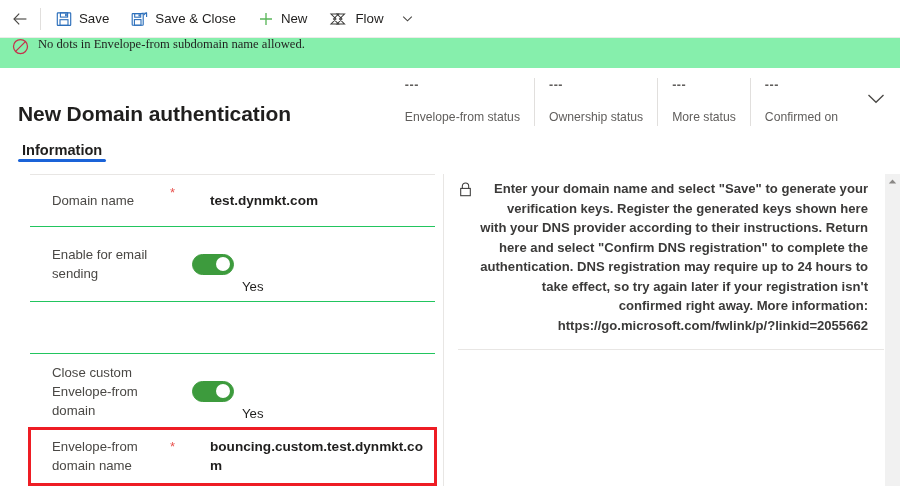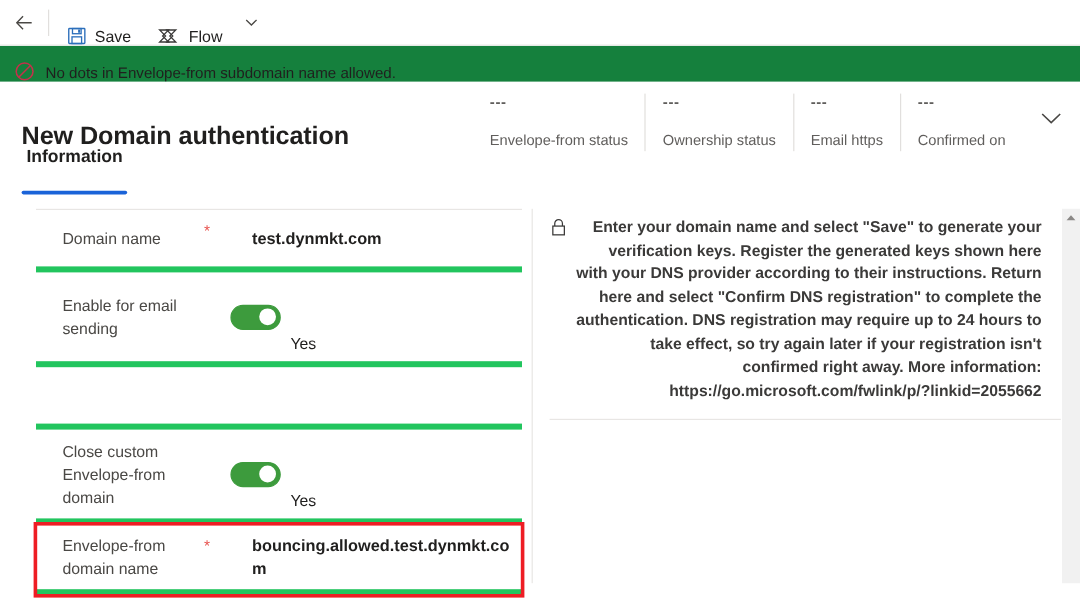--- a/index.html
+++ b/index.html
@@ -42,21 +42,21 @@
 
   .cb-sep {
     width: 1px;
     height: 22px;
     background: #e1dfdd;
     margin: 0 4px 0 0;
   }
 
   .cb-item {
     display: flex;
-    align-items: flex-end;
+    align-items: center;
     gap: 7px;
     height: 38px;
     padding: 0 11px;
     cursor: pointer;
     color: #201f1e;
     font-size: 13.3px;
     white-space: nowrap;
   }
 
   .cb-label { line-height: 1; }
@@ -66,25 +66,26 @@
     align-items: center;
     justify-content: center;
     width: 26px;
     height: 38px;
     cursor: pointer;
   }
 
   
   .notif {
     display: flex;
-    align-items: flex-end;
+    align-items: flex-start;
     gap: 9px;
     height: 30px;
     padding: 0 12px;
-    background: #15803d;
+    background: #86efac;
+    font-family: Liberation Serif, serif;
   }
   .notif-text {
     font-size: 12.6px;
     color: #201f1e;
     line-height: 1;
   }
 
   
   .header {
     display: flex;
@@ -146,21 +147,21 @@
     display: flex;
     align-items: flex-end;
     padding-left: 18px;
     height: 36px;
   }
   .tab {
     position: relative;
     font-size: 14.6px;
     font-weight: 600;
     color: #201f1e;
-    padding: 0 4px 23px 4px;
+    padding: 0 4px 4px 4px;
     cursor: pointer;
   }
   .tab.active::after {
     content: "";
     position: absolute;
     left: 0; right: 0; bottom: 0;
     height: 3px;
     background: #1a63d8;
     border-radius: 2px;
   }
@@ -181,21 +182,21 @@
     border-top: 1px solid #e8e6e4;
     flex: 0 0 auto;
   }
 
   .field-row {
     position: relative;
     display: flex;
     align-items: center;
     min-height: 52px;
     padding: 8px 0;
-    border-bottom: 5px solid #22c55e;
+    border-bottom: 1px solid #22c55e;
   }
 
   .field-label {
     width: 140px;
     flex: 0 0 140px;
     padding-left: 22px;
     font-size: 13.2px;
     color: #4a4845;
     line-height: 19px;
   }
@@ -332,21 +333,38 @@
     <div class="cb-item">
       <svg width="16" height="16" viewBox="0 0 16 16">
         <rect x="1.3" y="1.8" width="13.4" height="12.5" rx="0.6" fill="none" stroke="#2c6fbb" stroke-width="1.15"></rect>
         <rect x="4.4" y="1.8" width="7.2" height="4.3" fill="none" stroke="#2c6fbb" stroke-width="1.1"></rect>
         <rect x="9.1" y="2.6" width="1.7" height="2.7" fill="#2c6fbb"></rect>
         <rect x="4" y="8.7" width="8" height="5.6" fill="none" stroke="#2c6fbb" stroke-width="1.1"></rect>
       </svg>
       <span class="cb-label">Save</span>
     </div>
 
-
+    <div class="cb-item">
+      <svg width="17" height="16" viewBox="0 0 17 16">
+        <rect x="1.2" y="2.6" width="11" height="11.6" rx="0.6" fill="none" stroke="#2c6fbb" stroke-width="1.15"></rect>
+        <rect x="3.7" y="2.6" width="6" height="3.6" fill="none" stroke="#2c6fbb" stroke-width="1.1"></rect>
+        <rect x="7.5" y="3.3" width="1.4" height="2.2" fill="#2c6fbb"></rect>
+        <rect x="3.4" y="8.6" width="6.6" height="5.6" fill="none" stroke="#2c6fbb" stroke-width="1.1"></rect>
+        <path d="M10.6 2.3 H15.6 V6" fill="none" stroke="#2c6fbb" stroke-width="1.1"></path>
+        <path d="M12.6 4.2 L15.6 1.4" fill="none" stroke="#2c6fbb" stroke-width="1.1"></path>
+      </svg>
+      <span class="cb-label">Save &amp; Close</span>
+    </div>
+
+    <div class="cb-item">
+      <svg width="16" height="16" viewBox="0 0 16 16">
+        <path d="M8 2 V14 M2 8 H14" fill="none" stroke="#5bb75b" stroke-width="1.35"></path>
+      </svg>
+      <span class="cb-label">New</span>
+    </div>
 
     <div class="cb-item">
       <svg width="19" height="16" viewBox="0 0 19 16">
         <path d="M2 3 L9.5 3 L4.5 8 L9.5 13 L2 13 L7 8 Z" fill="none" stroke="#3b3a39" stroke-width="1.05"></path>
         <path d="M8 3 L15.5 3 L10.5 8 L15.5 13 L8 13 L13 8 Z" fill="none" stroke="#3b3a39" stroke-width="1.05"></path>
       </svg>
       <span class="cb-label">Flow</span>
     </div>
 
     <div class="cb-chev">
@@ -374,21 +392,21 @@
         <div class="stat-label">Envelope-from status</div>
       </div>
 
       <div class="stat">
         <div class="stat-value">---</div>
         <div class="stat-label">Ownership status</div>
       </div>
 
       <div class="stat">
         <div class="stat-value">---</div>
-        <div class="stat-label">Email https</div>
+        <div class="stat-label">More status</div>
       </div>
 
       <div class="stat">
         <div class="stat-value">---</div>
         <div class="stat-label">Confirmed on</div>
       </div>
 
       <div class="stat-chev">
         <svg width="22" height="16" viewBox="0 0 22 16">
           <path d="M3.5 5 L11 12.2 L18.5 5" fill="none" stroke="#4a4845" stroke-width="1.35"></path>
@@ -435,21 +453,21 @@
           <div class="toggle on">
               <span class="knob"></span>
             </div>
           <span class="toggle-text">Yes</span>
         </div>
       </div>
 
       <div class="field-row highlight">
         <div class="field-label">Envelope-from domain name</div>
         <div class="req-star">*</div>
-        <div class="field-value">bouncing.allowed.test.dynmkt.com</div>
+        <div class="field-value">bouncing.custom.test.dynmkt.com</div>
       </div>
 
     </div>
 
     <div class="info-col">
       <div class="info-block">
         <span class="lock-icon">
           <svg width="13" height="15" viewBox="0 0 13 15">
             <path d="M3.3 6.4 V4.2 a3.2 3.2 0 0 1 6.4 0 V6.4" fill="none" stroke="#3b3a39" stroke-width="1.05"></path>
             <rect x="1.7" y="6.4" width="9.6" height="7.3" fill="none" stroke="#3b3a39" stroke-width="1.05"></rect>

